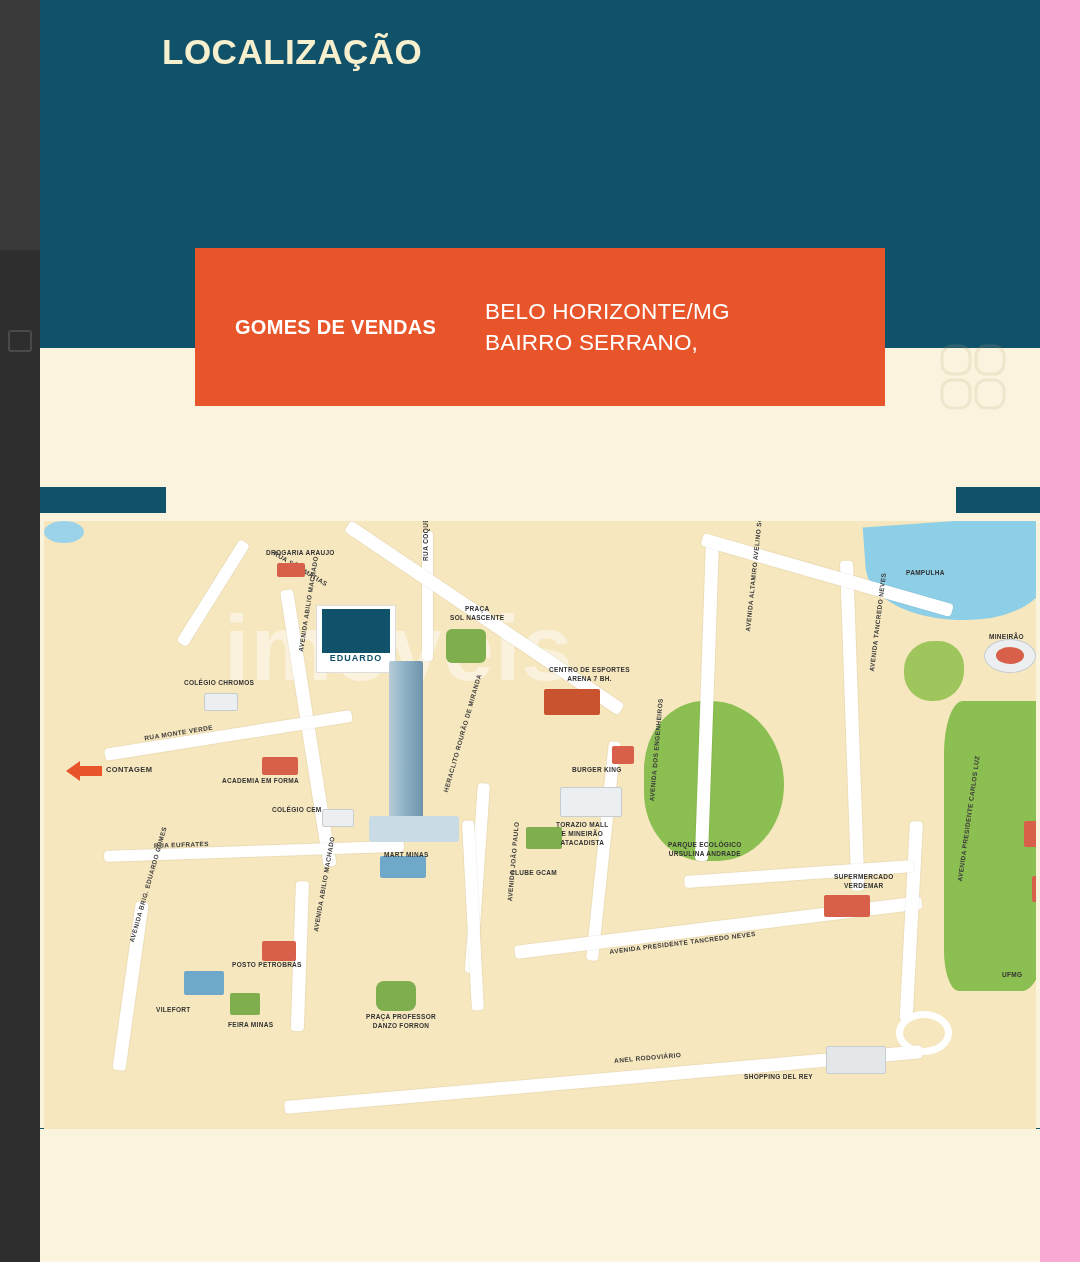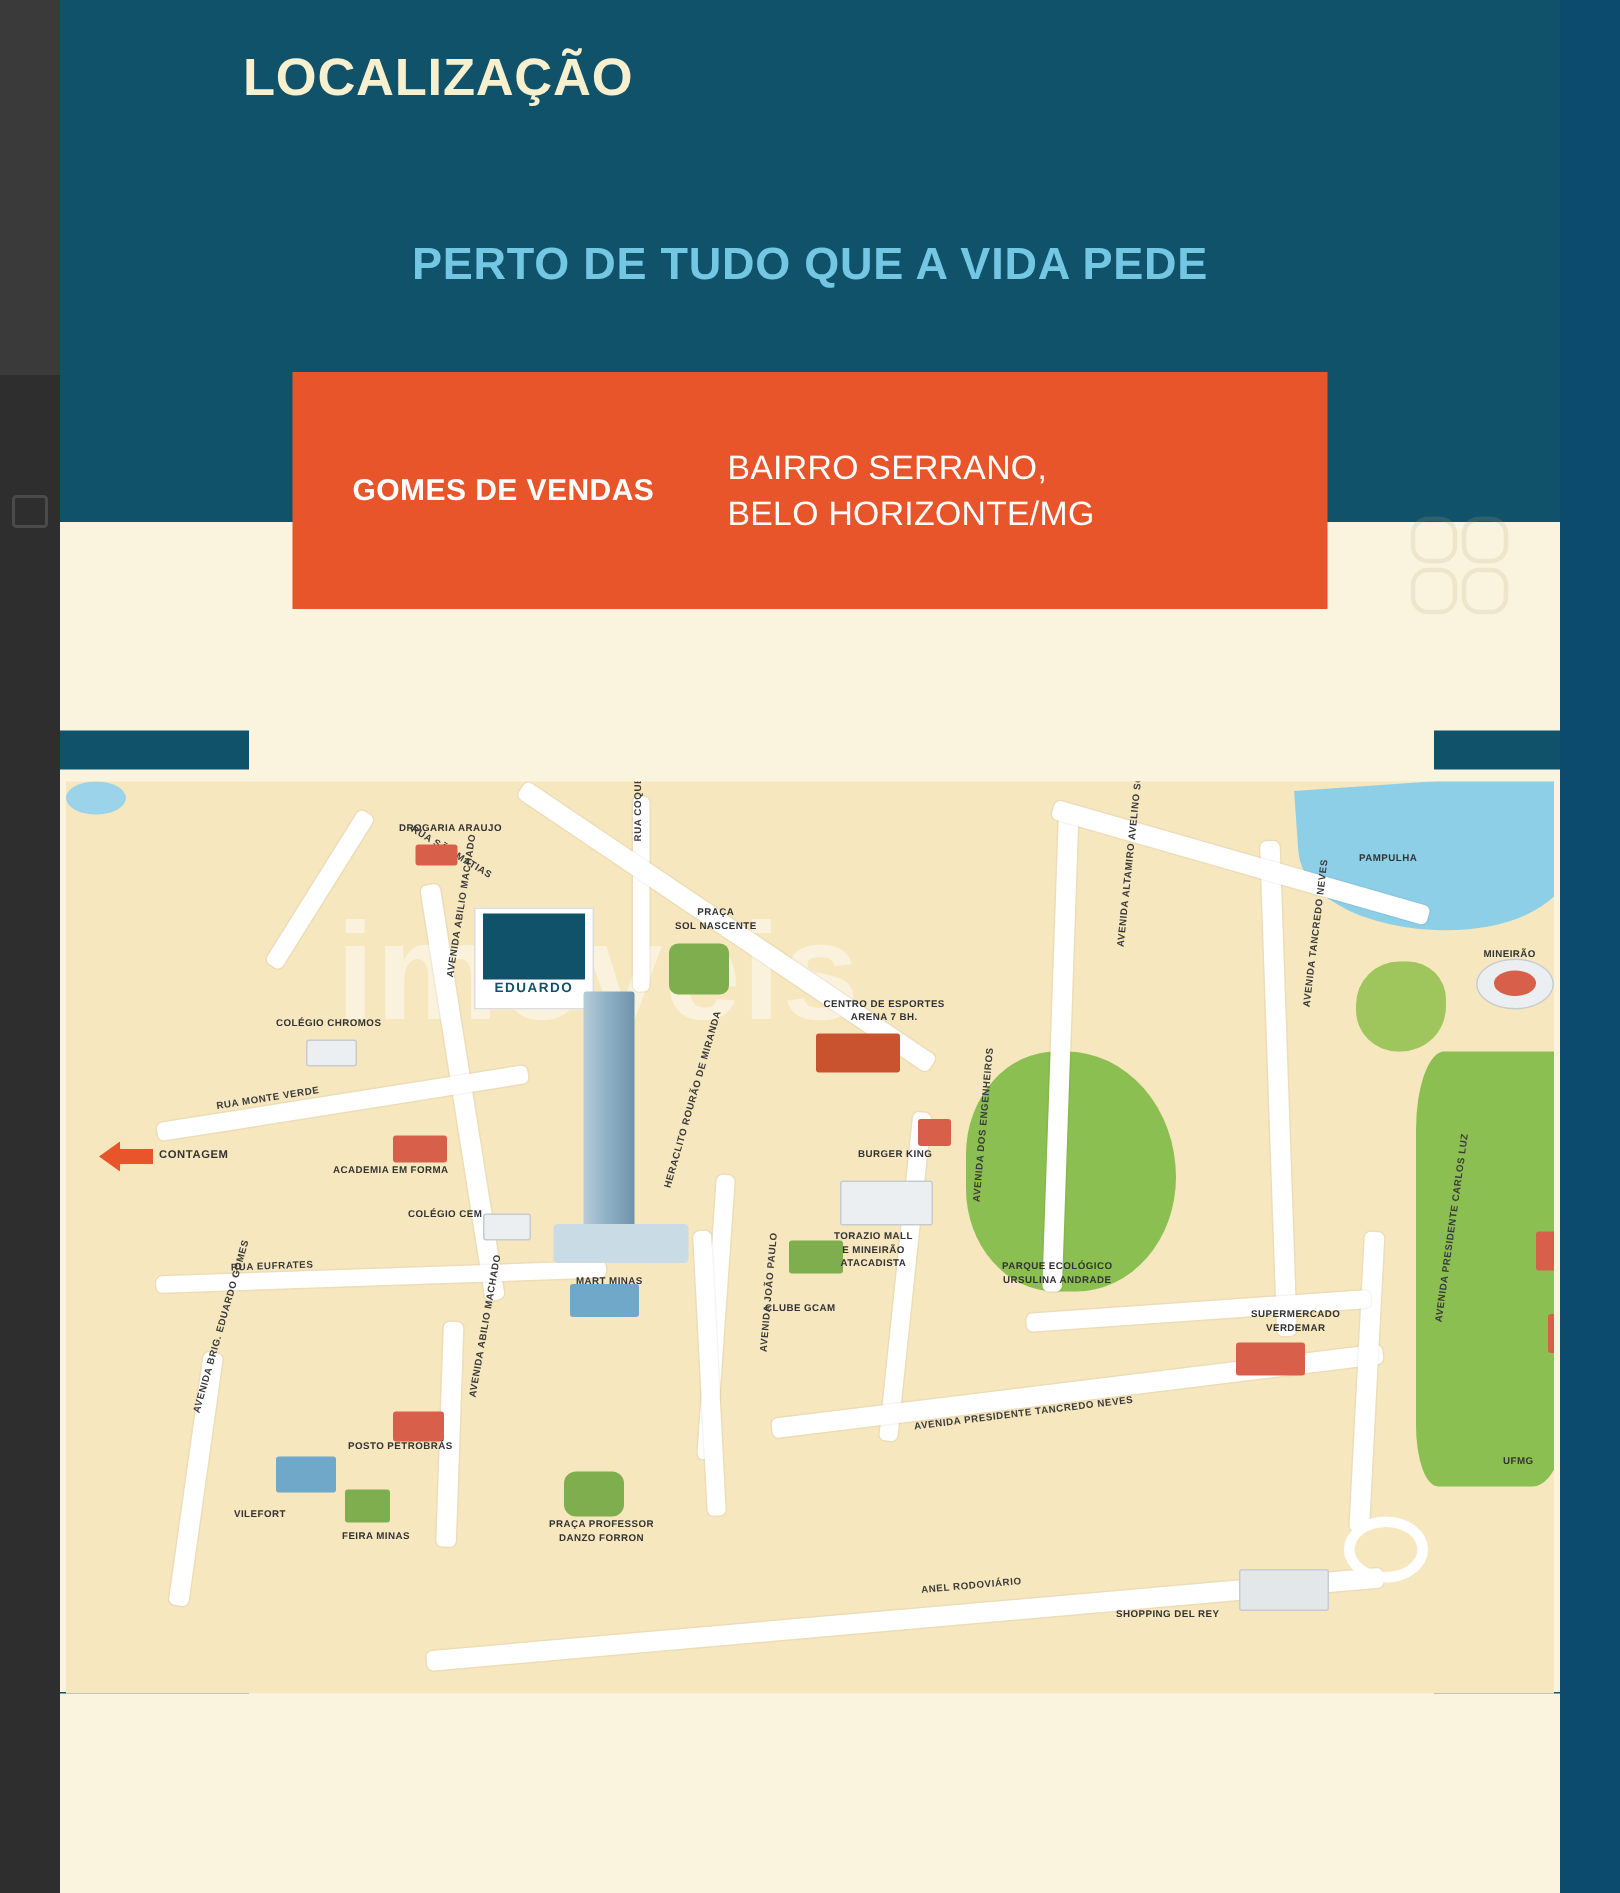--- a/index.html
+++ b/index.html
@@ -6,21 +6,21 @@
   html, body {
     margin: 0; padding: 0;
     width: 1080px; height: 1262px;
     background: #2b2b2b;
     font-family: "Liberation Sans", sans-serif;
     overflow: hidden;
   }
   .page {
     position: relative;
     width: 1080px; height: 1262px;
-    background: #0c4a6e;
+    background: #f9a8d4;
   }
   
   .gutter-block {
     position: absolute;
     background: #333333;
   }
   .gutter-a { left: 0; top: 0; width: 40px; height: 250px; background: #3a3a3a; }
   .gutter-b { left: 0; top: 250px; width: 40px; height: 1012px; background: #2e2e2e; }
   .gutter-icon {
     position: absolute; left: 8px; top: 330px; width: 24px; height: 22px;
@@ -180,29 +180,28 @@
 <div class="page">
 
   <div class="gutter-block gutter-a"></div>
   <div class="gutter-block gutter-b"></div>
   <div class="gutter-icon"></div>
 
   <div class="slide">
 
     <div class="header">
       <div class="title">LOCALIZAÇÃO</div>
-      <div class="subtitle">PERTO DE TUDO QUE A VIDA PEDE</div>
 
       <div class="addr-box">
         <div class="addr-label">
           <div>GOMES DE  VENDAS</div>
         </div>
         <div class="addr-value">
+          <div>BELO HORIZONTE/MG</div>
           <div>BAIRRO SERRANO,</div>
-          <div>BELO HORIZONTE/MG</div>
         </div>
       </div>
     </div>
 
     <svg class="monogram" viewBox="0 0 74 74">
       <g fill="none" stroke="#b9a77a" stroke-width="3">
         <rect x="6" y="6" width="28" height="28" rx="10"></rect>
         <rect x="40" y="6" width="28" height="28" rx="10"></rect>
         <rect x="6" y="40" width="28" height="28" rx="10"></rect>
         <rect x="40" y="40" width="28" height="28" rx="10"></rect>

